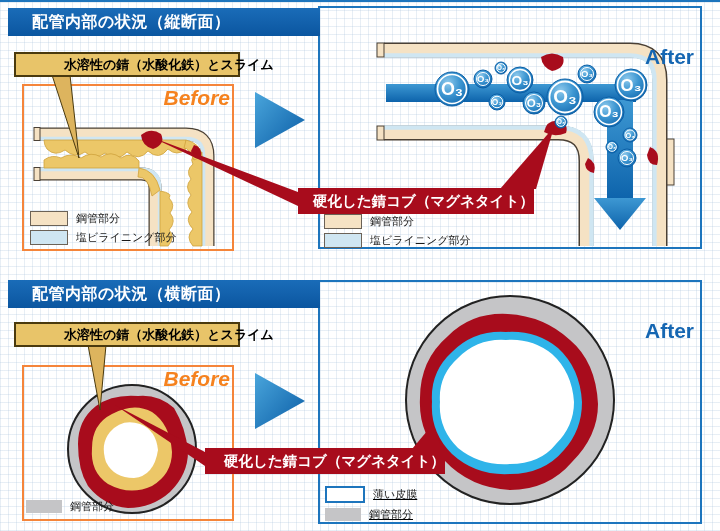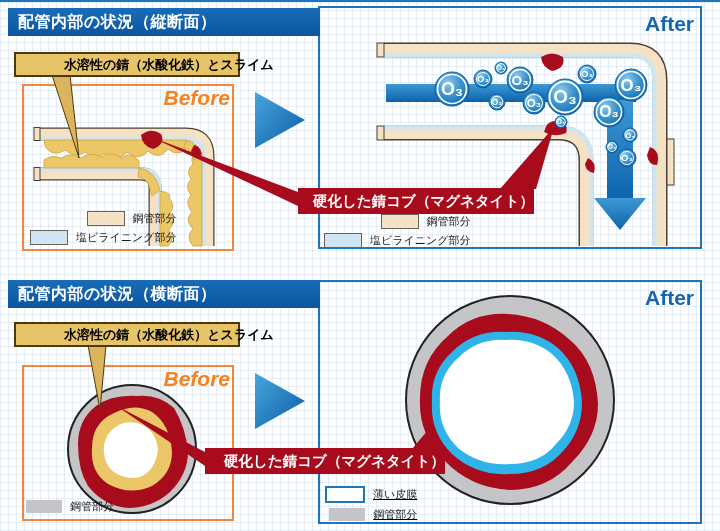--- a/index.html
+++ b/index.html
@@ -9,35 +9,35 @@
     background-color:#ffffff;
     background-image:
       repeating-linear-gradient(0deg, rgba(170,195,220,0.28) 0 1px, transparent 1px 8px),
       repeating-linear-gradient(90deg, rgba(170,195,220,0.28) 0 1px, transparent 1px 8px);
   }
   .abs{position:absolute;box-sizing:border-box;}
   .top-rule{left:0;top:0;width:720px;height:2px;background:var(--boxblue);}
   .banner{
     background:linear-gradient(#1a6cb8,#0b56a0);
     color:#fff;font-weight:bold;font-size:16px;line-height:28px;
-    padding-left:10px;letter-spacing:0.5px;white-space:nowrap;
+    padding-left:24px;letter-spacing:0.5px;white-space:nowrap;
   }
   .blue-box{border:2px solid var(--boxblue);background:transparent;}
   .orange-box{border:2px solid var(--orange);background:transparent;}
   .callout{
     background:var(--callout);border:2px solid #4a3a0e;color:#000;
     font-weight:bold;font-size:13px;line-height:21px;text-align:center;white-space:nowrap;padding-left:48px;
   }
   .rust-label{
     background:var(--rust);color:#fff;font-weight:bold;font-size:14.5px;
     display:flex;align-items:center;justify-content:flex-end;white-space:nowrap;
   }
   .word-before{color:var(--orange-text);font-weight:bold;font-size:21px;text-align:right;font-style:italic;}
-  .word-after{color:var(--afterblue);font-weight:bold;font-size:21px;text-align:right;}
-  .legend{display:flex;flex-direction:column;gap:4px;align-items:flex-end;}
+  .word-after{color:var(--afterblue);font-weight:bold;font-size:21px;text-align:right;margin-top:33px;}
+  .legend{display:flex;flex-direction:column;gap:4px;}
   .legend-row{display:flex;align-items:center;gap:8px;font-size:11px;color:#1a1a1a;white-space:nowrap;}
   .sw{width:36px;height:13px;flex:0 0 auto;}
   .sw-steel{background:var(--steel);border:1px solid #6b6257;}
   .sw-lining{background:var(--lining);border:1px solid #6b6257;}
   .sw-gray{background:var(--gray);}
   .sw-film{background:#fff;border:2px solid var(--boxblue);}
   svg text{font-family:"Liberation Sans","DejaVu Sans",sans-serif;}
   .pOut{stroke:#4a4035;fill:none;}
   .pBody{stroke:var(--steel);fill:none;}
   .pLine{stroke:var(--lining);fill:none;}

